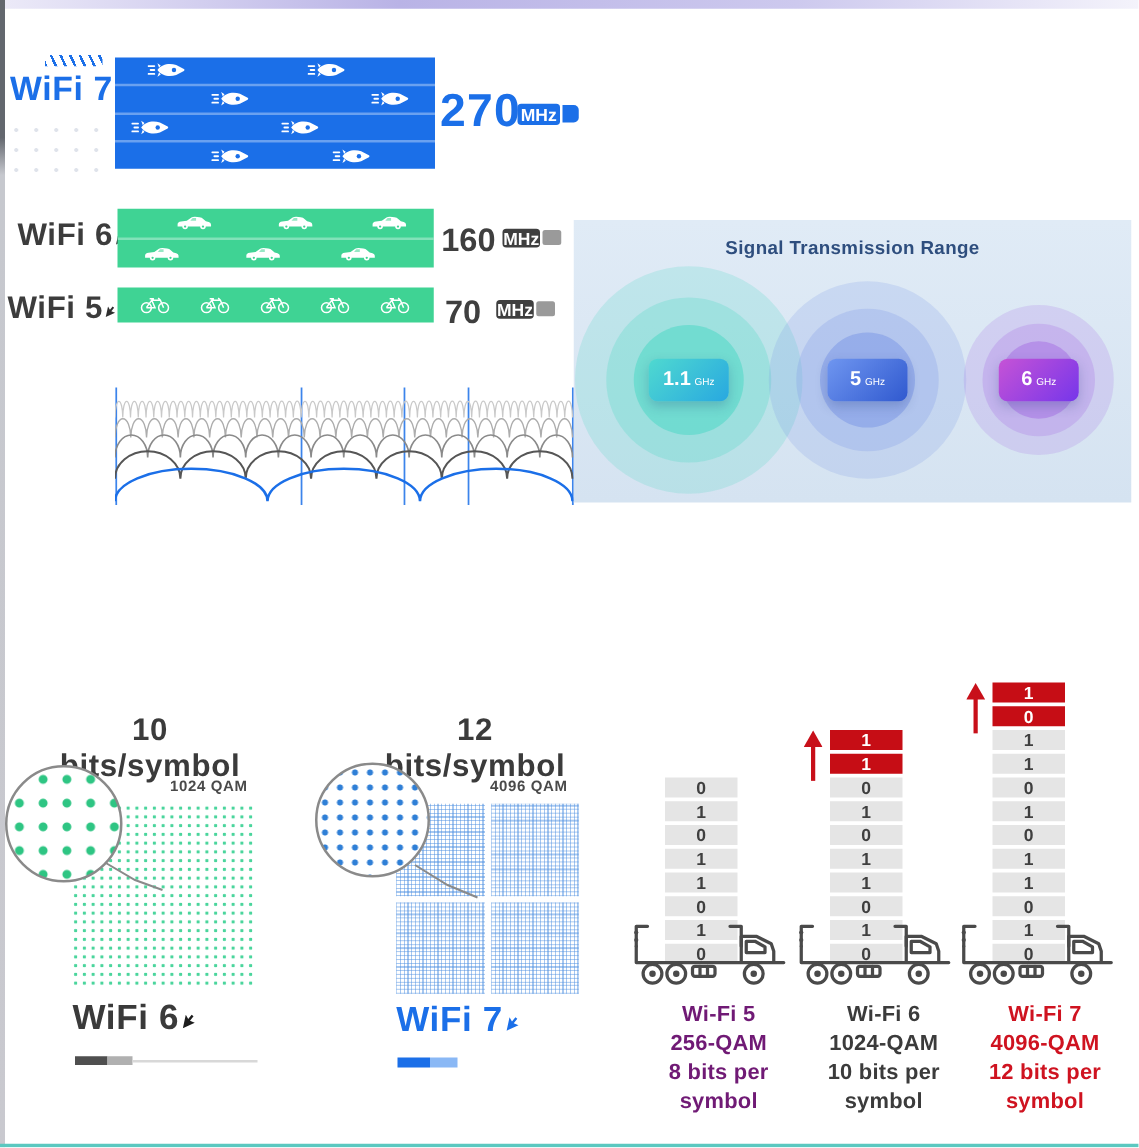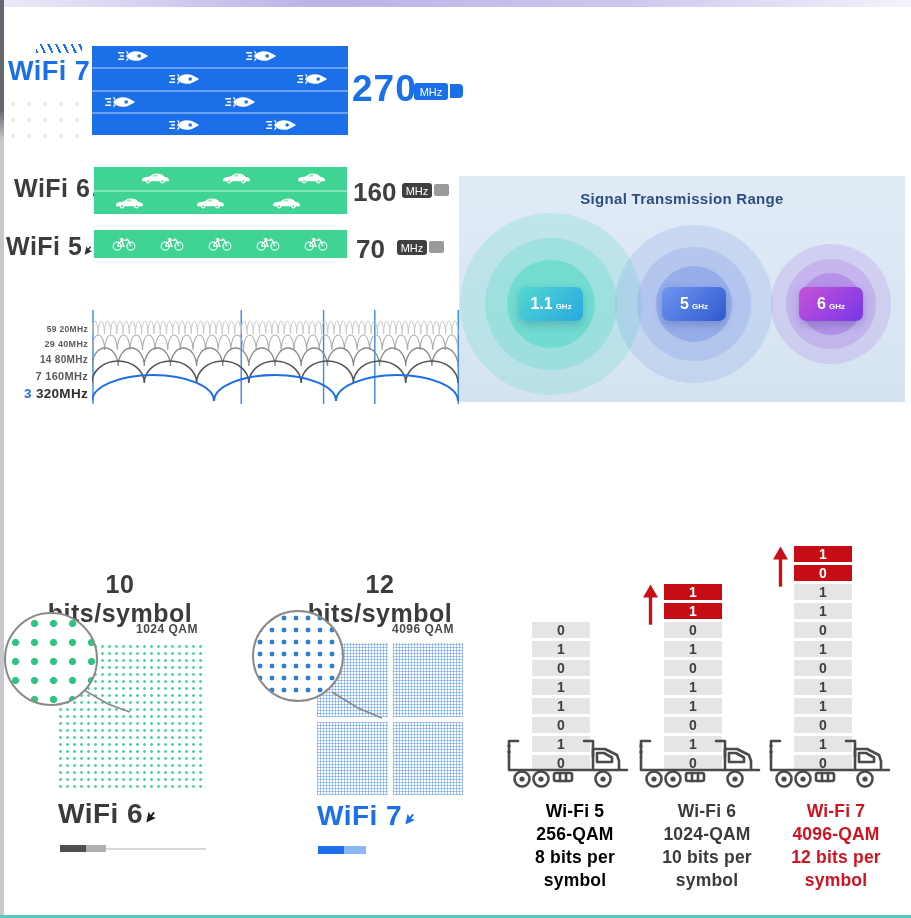--- a/index.html
+++ b/index.html
@@ -30,21 +30,21 @@
   .veh{position:absolute;top:50%;transform:translateY(-50%);line-height:0;}
   #band-wifi7{left:92px;top:46px;width:256px;height:89px;background:#1b6fe8;}
   #band-wifi6{left:94px;top:167px;width:253px;height:47px;background:#3fd394;}
   #band-wifi5{left:94px;top:230px;width:253px;height:28px;background:#3fd394;}
 
   .mhz-num{font-weight:700;}
   #v320{left:352px;top:68px;font-size:37px;color:#1b6fe8;letter-spacing:1px;}
   #v160{left:353px;top:177px;font-size:26px;color:#3f3f3f;}
   #v80 {left:356px;top:234px;font-size:26px;color:#3f3f3f;}
   .mhz-badge{display:flex;align-items:center;justify-content:center;color:#fff;
-    font-size:11px;font-weight:400;border-radius:3px;text-align:right;}
+    font-size:14px;font-weight:700;border-radius:3px;text-align:right;}
   #b320{left:414px;top:83px;width:34px;height:17px;background:#1b6fe8;}
   #b160{left:402px;top:183px;width:30px;height:15px;background:#3f3f3f;}
   #b80 {left:397px;top:240px;width:30px;height:15px;background:#3f3f3f;}
   #bar320{left:450px;top:84px;width:13px;height:14px;background:#1b6fe8;border-radius:0 4px 4px 0;}
   #bar160{left:434px;top:184px;width:15px;height:12px;background:#9a9a9a;border-radius:2px;}
   #bar80 {left:429px;top:241px;width:15px;height:12px;background:#9a9a9a;border-radius:2px;}
 
   
   #spectrum{left:14px;top:304px;width:446px;height:102px;}
   #spec-labels{position:absolute;left:0;top:0;width:74px;height:102px;}
@@ -57,21 +57,21 @@
   #range-title{position:absolute;left:0;top:14px;width:100%;text-align:center;
     font-size:15px;font-weight:700;color:#2e4e7e;letter-spacing:.3px;}
   .rgroup{position:absolute;width:0;height:0;}
   #rg0{left:92px;top:128px;} #rg1{left:235px;top:128px;} #rg2{left:372px;top:128px;}
   .ring{position:absolute;border-radius:50%;left:0;top:0;transform:translate(-50%,-50%);}
   .ghz-badge{position:absolute;left:0;top:0;transform:translate(-50%,-50%);
     width:64px;height:34px;border-radius:7px;display:flex;align-items:baseline;
     justify-content:center;color:#fff;box-shadow:0 4px 9px rgba(30,60,120,.25);
     padding-top:0;}
   .ghz-badge .num{font-size:16px;font-weight:700;line-height:34px;}
-  .ghz-badge .unit{font-size:8px;font-weight:700;margin-left:3px;}
+  .ghz-badge .unit{font-size:8px;font-weight:400;margin-left:3px;}
 
   
   .qam-head{font-size:25px;font-weight:700;color:#3b3b3b;text-align:center;letter-spacing:.5px;}
   #head-10{left:30px;top:570px;width:180px;}
   #head-12{left:290px;top:570px;width:180px;}
   .qam-lab{font-size:12px;font-weight:700;color:#4a4a4a;letter-spacing:.5px;}
   #qam1024{left:136px;top:622px;} #qam4096{left:392px;top:622px;}
   #grid-green{left:57px;top:643px;width:148px;height:148px;
     background:radial-gradient(#4ad59c 1.1px,transparent 1.6px);background-size:7px 7px;}
   #grid-blue{left:317px;top:643px;width:146px;height:152px;display:grid;
@@ -306,27 +306,20 @@
             <circle cx="22" cy="11" r="4.6"></circle>
             <path d="M6 11 L11 4 L19 4 L22 11 M11 4 L14 11 L6 11 M19 4 L17 2 M9 2.6 L13 2.6"></path>
           </svg></span>
       </div>
     </div>
   <div class="abs mhz-num" id="v80">70</div>
   <div class="abs mhz-badge" id="b80">MHz</div>
   <div class="abs" id="bar80"></div>
 
   <div class="abs" id="spectrum">
-    <div id="spec-labels">
-        <div class="spec-lab" style="top:19.5px;font-size:8.5px;"><span style="color:#5a5a5a;font-weight:600">59</span> <span style="color:#5a5a5a;font-weight:600">20MHz</span></div>
-        <div class="spec-lab" style="top:35px;font-size:9px;"><span style="color:#5a5a5a;font-weight:600">29</span> <span style="color:#5a5a5a;font-weight:600">40MHz</span></div>
-        <div class="spec-lab" style="top:50px;font-size:10px;"><span style="color:#5a5a5a;font-weight:600">14</span> <span style="color:#5a5a5a;font-weight:600">80MHz</span></div>
-        <div class="spec-lab" style="top:66px;font-size:11px;"><span style="color:#5a5a5a;font-weight:600">7</span> <span style="color:#5a5a5a;font-weight:600">160MHz</span></div>
-        <div class="spec-lab" style="top:81.5px;font-size:13.5px;"><span style="color:#1b6fe8;font-weight:700">3</span> <span style="color:#2f2f2f;font-weight:700">320MHz</span></div>
-      </div>
     <svg id="spec-svg" width="368" height="102">
         <line x1="1" y1="6" x2="1" y2="100" stroke="#1b6fe8" stroke-width="1.4" opacity="0.85"></line>
         <line x1="149.23000000000002" y1="6" x2="149.23000000000002" y2="100" stroke="#1b6fe8" stroke-width="1.4" opacity="0.85"></line>
         <line x1="231.58" y1="6" x2="231.58" y2="100" stroke="#1b6fe8" stroke-width="1.4" opacity="0.85"></line>
         <line x1="282.82" y1="6" x2="282.82" y2="100" stroke="#1b6fe8" stroke-width="1.4" opacity="0.85"></line>
         <line x1="366.268" y1="6" x2="366.268" y2="100" stroke="#1b6fe8" stroke-width="1.4" opacity="0.85"></line>
         <path d="M0 30 A 3.1016949152542375 13 0 0 1 6.203389830508475 30 A 3.1016949152542375 13 0 0 1 12.40677966101695 30 A 3.1016949152542375 13 0 0 1 18.610169491525426 30 A 3.1016949152542375 13 0 0 1 24.8135593220339 30 A 3.1016949152542375 13 0 0 1 31.016949152542374 30 A 3.1016949152542375 13 0 0 1 37.22033898305085 30 A 3.1016949152542375 13 0 0 1 43.42372881355932 30 A 3.1016949152542375 13 0 0 1 49.6271186440678 30 A 3.1016949152542375 13 0 0 1 55.83050847457628 30 A 3.1016949152542375 13 0 0 1 62.03389830508475 30 A 3.1016949152542375 13 0 0 1 68.23728813559322 30 A 3.1016949152542375 13 0 0 1 74.4406779661017 30 A 3.1016949152542375 13 0 0 1 80.64406779661017 30 A 3.1016949152542375 13 0 0 1 86.84745762711864 30 A 3.1016949152542375 13 0 0 1 93.05084745762713 30 A 3.1016949152542375 13 0 0 1 99.2542372881356 30 A 3.1016949152542375 13 0 0 1 105.45762711864407 30 A 3.1016949152542375 13 0 0 1 111.66101694915255 30 A 3.1016949152542375 13 0 0 1 117.86440677966102 30 A 3.1016949152542375 13 0 0 1 124.0677966101695 30 A 3.1016949152542375 13 0 0 1 130.27118644067798 30 A 3.1016949152542375 13 0 0 1 136.47457627118644 30 A 3.1016949152542375 13 0 0 1 142.67796610169492 30 A 3.1016949152542375 13 0 0 1 148.8813559322034 30 A 3.1016949152542375 13 0 0 1 155.08474576271186 30 A 3.1016949152542375 13 0 0 1 161.28813559322035 30 A 3.1016949152542375 13 0 0 1 167.49152542372883 30 A 3.1016949152542375 13 0 0 1 173.6949152542373 30 A 3.1016949152542375 13 0 0 1 179.89830508474577 30 A 3.1016949152542375 13 0 0 1 186.10169491525426 30 A 3.1016949152542375 13 0 0 1 192.3050847457627 30 A 3.1016949152542375 13 0 0 1 198.5084745762712 30 A 3.1016949152542375 13 0 0 1 204.71186440677968 30 A 3.1016949152542375 13 0 0 1 210.91525423728814 30 A 3.1016949152542375 13 0 0 1 217.11864406779662 30 A 3.1016949152542375 13 0 0 1 223.3220338983051 30 A 3.1016949152542375 13 0 0 1 229.52542372881356 30 A 3.1016949152542375 13 0 0 1 235.72881355932205 30 A 3.1016949152542375 13 0 0 1 241.93220338983053 30 A 3.1016949152542375 13 0 0 1 248.135593220339 30 A 3.1016949152542375 13 0 0 1 254.33898305084747 30 A 3.1016949152542375 13 0 0 1 260.54237288135596 30 A 3.1016949152542375 13 0 0 1 266.7457627118644 30 A 3.1016949152542375 13 0 0 1 272.9491525423729 30 A 3.1016949152542375 13 0 0 1 279.1525423728814 30 A 3.1016949152542375 13 0 0 1 285.35593220338984 30 A 3.1016949152542375 13 0 0 1 291.5593220338983 30 A 3.1016949152542375 13 0 0 1 297.7627118644068 30 A 3.1016949152542375 13 0 0 1 303.96610169491527 30 A 3.1016949152542375 13 0 0 1 310.1694915254237 30 A 3.1016949152542375 13 0 0 1 316.37288135593224 30 A 3.1016949152542375 13 0 0 1 322.5762711864407 30 A 3.1016949152542375 13 0 0 1 328.77966101694915 30 A 3.1016949152542375 13 0 0 1 334.98305084745766 30 A 3.1016949152542375 13 0 0 1 341.1864406779661 30 A 3.1016949152542375 13 0 0 1 347.3898305084746 30 A 3.1016949152542375 13 0 0 1 353.5932203389831 30 A 3.1016949152542375 13 0 0 1 359.79661016949154 30 A 3.1016949152542375 13 0 0 1 366 30" fill="none" stroke="#c9c9c9" stroke-width="1"></path>
         <path d="M0 46 A 6.310344827586207 15 0 0 1 12.620689655172415 46 A 6.310344827586207 15 0 0 1 25.24137931034483 46 A 6.310344827586207 15 0 0 1 37.862068965517246 46 A 6.310344827586207 15 0 0 1 50.48275862068966 46 A 6.310344827586207 15 0 0 1 63.10344827586207 46 A 6.310344827586207 15 0 0 1 75.72413793103449 46 A 6.310344827586207 15 0 0 1 88.3448275862069 46 A 6.310344827586207 15 0 0 1 100.96551724137932 46 A 6.310344827586207 15 0 0 1 113.58620689655173 46 A 6.310344827586207 15 0 0 1 126.20689655172414 46 A 6.310344827586207 15 0 0 1 138.82758620689657 46 A 6.310344827586207 15 0 0 1 151.44827586206898 46 A 6.310344827586207 15 0 0 1 164.0689655172414 46 A 6.310344827586207 15 0 0 1 176.6896551724138 46 A 6.310344827586207 15 0 0 1 189.31034482758622 46 A 6.310344827586207 15 0 0 1 201.93103448275863 46 A 6.310344827586207 15 0 0 1 214.55172413793105 46 A 6.310344827586207 15 0 0 1 227.17241379310346 46 A 6.310344827586207 15 0 0 1 239.79310344827587 46 A 6.310344827586207 15 0 0 1 252.41379310344828 46 A 6.310344827586207 15 0 0 1 265.0344827586207 46 A 6.310344827586207 15 0 0 1 277.65517241379314 46 A 6.310344827586207 15 0 0 1 290.2758620689655 46 A 6.310344827586207 15 0 0 1 302.89655172413796 46 A 6.310344827586207 15 0 0 1 315.51724137931035 46 A 6.310344827586207 15 0 0 1 328.1379310344828 46 A 6.310344827586207 15 0 0 1 340.7586206896552 46 A 6.310344827586207 15 0 0 1 353.3793103448276 46 A 6.310344827586207 15 0 0 1 366 46" fill="none" stroke="#adadad" stroke-width="1.1"></path>
         <path d="M0 62 A 13.071428571428571 18 0 0 1 26.142857142857142 62 A 13.071428571428571 18 0 0 1 52.285714285714285 62 A 13.071428571428571 18 0 0 1 78.42857142857143 62 A 13.071428571428571 18 0 0 1 104.57142857142857 62 A 13.071428571428571 18 0 0 1 130.71428571428572 62 A 13.071428571428571 18 0 0 1 156.85714285714286 62 A 13.071428571428571 18 0 0 1 183 62 A 13.071428571428571 18 0 0 1 209.14285714285714 62 A 13.071428571428571 18 0 0 1 235.28571428571428 62 A 13.071428571428571 18 0 0 1 261.42857142857144 62 A 13.071428571428571 18 0 0 1 287.57142857142856 62 A 13.071428571428571 18 0 0 1 313.7142857142857 62 A 13.071428571428571 18 0 0 1 339.85714285714283 62 A 13.071428571428571 18 0 0 1 366 62" fill="none" stroke="#8a8a8a" stroke-width="1.3"></path>
         <path d="M0 79 A 26.142857142857142 22 0 0 1 52.285714285714285 79 A 26.142857142857142 22 0 0 1 104.57142857142857 79 A 26.142857142857142 22 0 0 1 156.85714285714286 79 A 26.142857142857142 22 0 0 1 209.14285714285714 79 A 26.142857142857142 22 0 0 1 261.42857142857144 79 A 26.142857142857142 22 0 0 1 313.7142857142857 79 A 26.142857142857142 22 0 0 1 366 79" fill="none" stroke="#565656" stroke-width="1.6"></path>
@@ -482,21 +475,21 @@
         <rect x="48" y="36" width="18" height="8" rx="2"></rect>
         <path d="M54 36 V44 M60 36 V44"></path>
         <circle cx="16" cy="42" r="7.5"></circle>
         <circle cx="16" cy="42" r="2.6" fill="#4a4a4a" stroke="none"></circle>
         <circle cx="35" cy="42" r="7.5"></circle>
         <circle cx="35" cy="42" r="2.6" fill="#4a4a4a" stroke="none"></circle>
         <circle cx="97" cy="42" r="7.5"></circle>
         <circle cx="97" cy="42" r="2.6" fill="#4a4a4a" stroke="none"></circle>
       </svg></div>
 
-  <div class="abs tlabel" id="tlabel-0" style="color: #000000;">Wi-Fi 5
+  <div class="abs tlabel" id="tlabel-0" style="color: #701a75;">Wi-Fi 5
 256-QAM
 8 bits per
 symbol</div>
   <div class="abs tlabel" id="tlabel-1" style="color: rgb(59, 59, 59);">Wi-Fi 6
 1024-QAM
 10 bits per
 symbol</div>
   <div class="abs tlabel" id="tlabel-2" style="color: rgb(207, 19, 32);">Wi-Fi 7
 4096-QAM
 12 bits per

